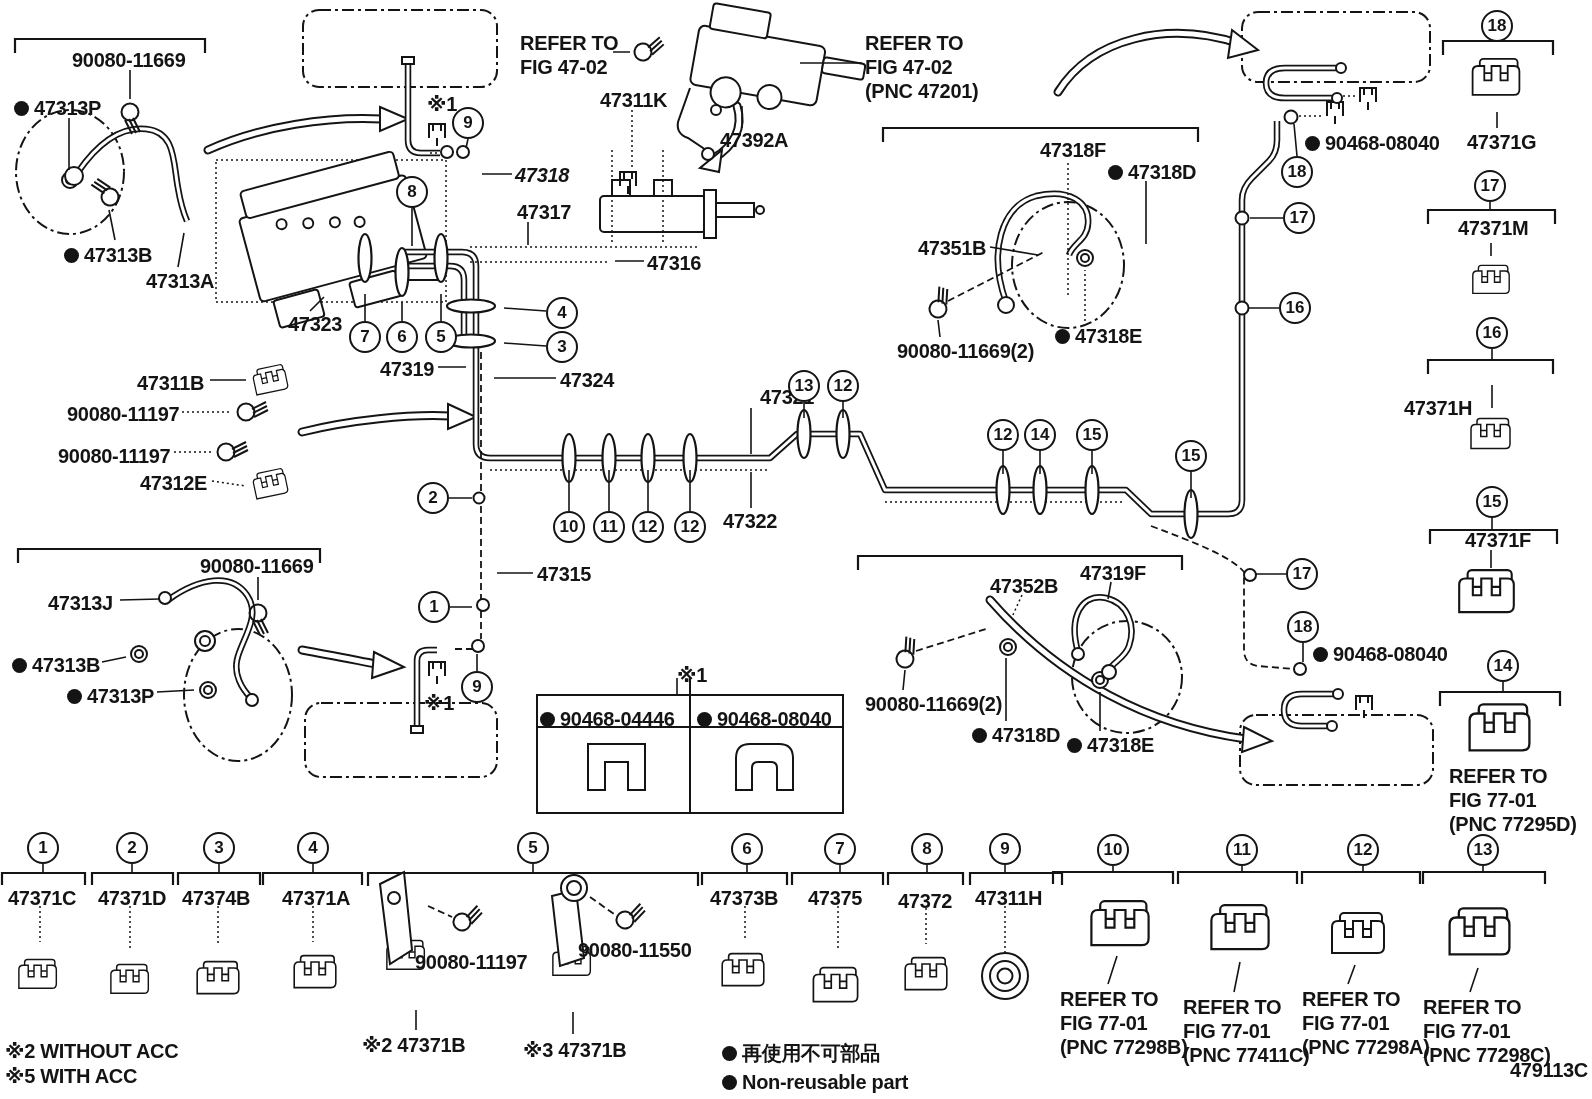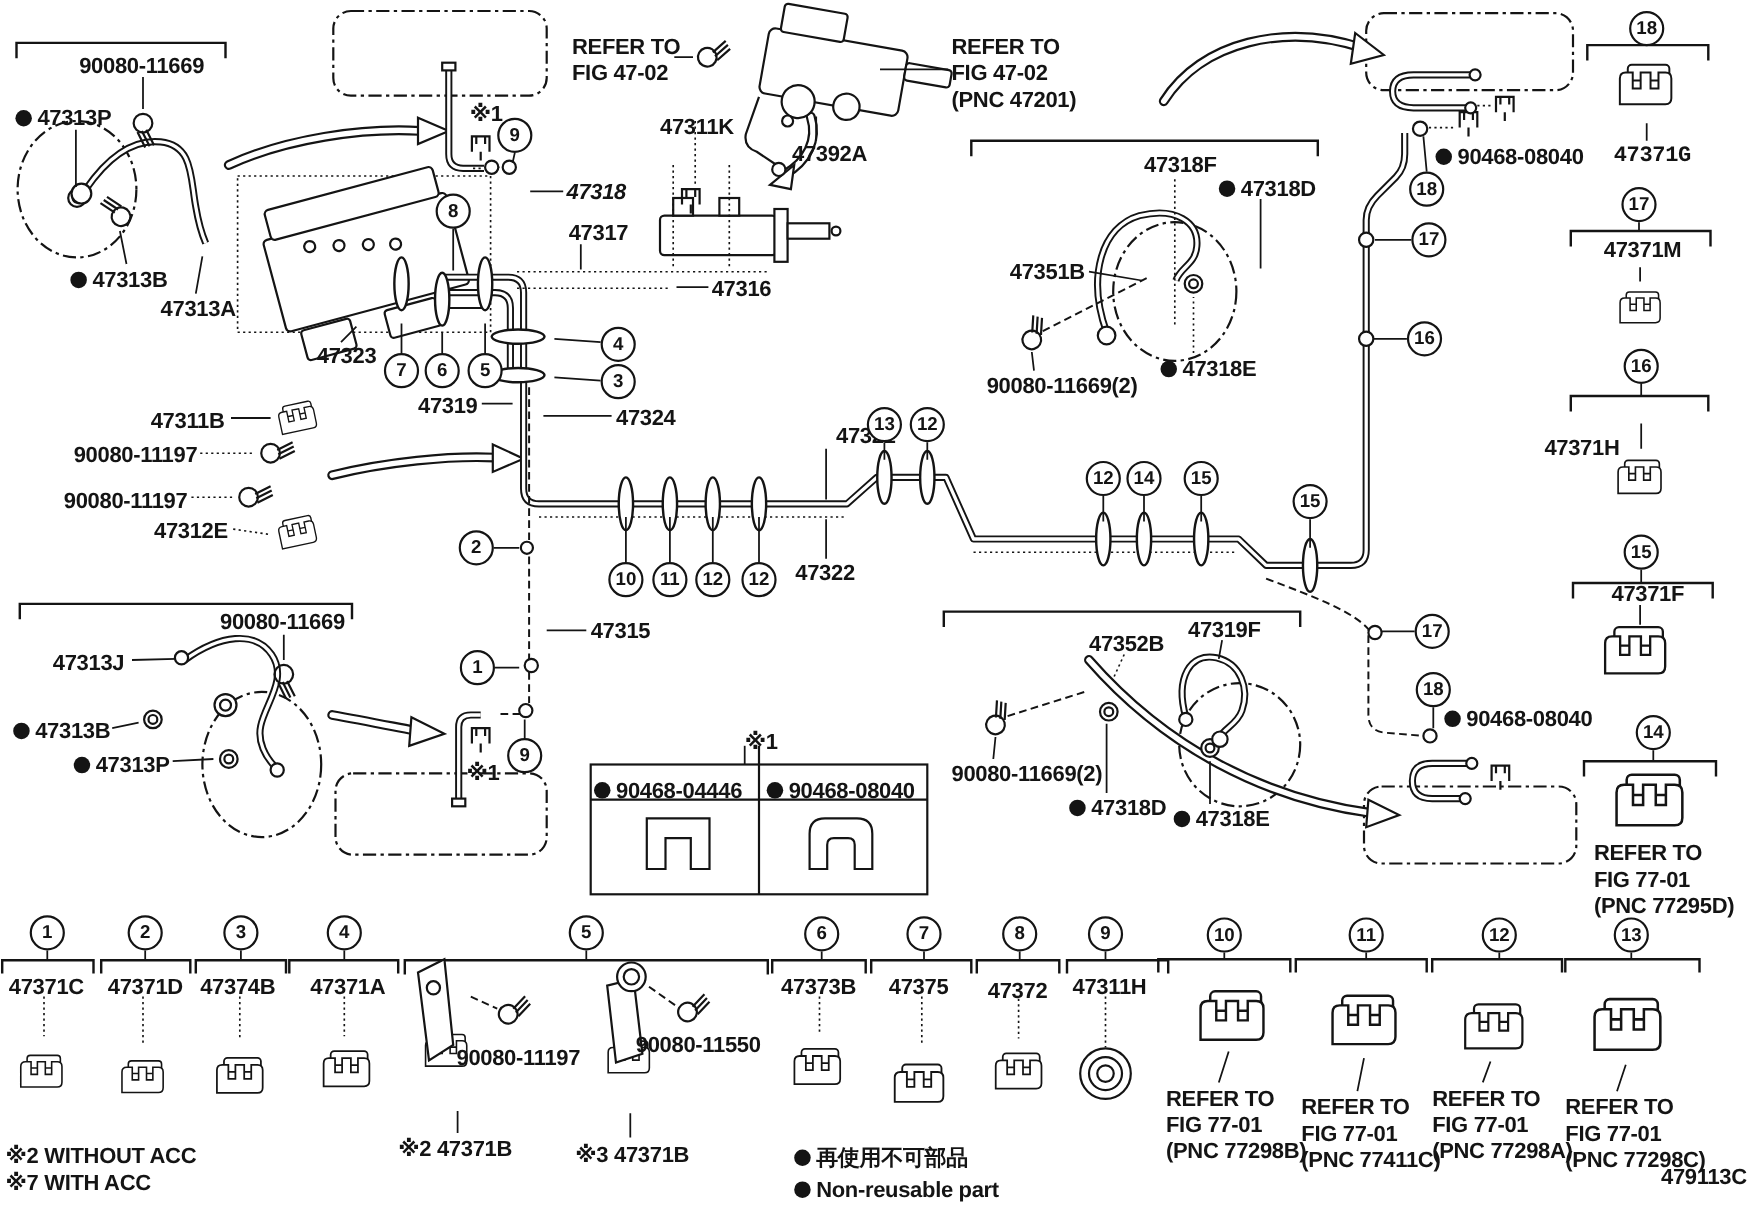--- a/index.html
+++ b/index.html
@@ -320,31 +320,31 @@
     <polygon class="part" points="552,896 576,890 584,958 560,966"></polygon>
     <circle class="jc" cx="574" cy="888" r="13"></circle>
         <circle class="jc" cx="574" cy="888" r="7"></circle>
     <circle class="jc" cx="1005" cy="976" r="23"></circle>
         <circle class="jc" cx="1005" cy="976" r="15"></circle>
         <circle class="jc" cx="1005" cy="976" r="7.5"></circle>
   </g>
 </svg>
 
   <div class="lbl" style="left:5px;top:1039px">※2 WITHOUT ACC</div>
-  <div class="lbl" style="left:5px;top:1064px">※7 WITH ACC</div>
+  <div class="lbl" style="left:5px;top:1064px">※5 WITH ACC</div>
   <div class="lbl" style="left:722px;top:1041px"><span class="dot"></span><span>再使用不可部品</span></div>
   <div class="lbl" style="left:722px;top:1070px"><span class="dot"></span><span>Non-reusable part</span></div>
   <div class="lbl" style="left:1510px;top:1058px">479113C</div>
 <div class="lbl" style="left: 72px; top: 48px;"><span>90080-11669</span></div>
     <div class="lbl" style="left: 14px; top: 96px;"><span class="dot"></span><span>47313P</span></div>
     <div class="lbl" style="left: 64px; top: 243px;"><span class="dot"></span><span>47313B</span></div>
     <div class="lbl" style="left: 146px; top: 269px;"><span>47313A</span></div>
     <div class="lbl" style="left: 520px; top: 31px;"><span>REFER TO
 FIG 47-02</span></div>
-    <div class="lbl" style="left: 600px; top: 88px; margin-top: 16px;"><span>47311K</span></div>
+    <div class="lbl" style="left: 600px; top: 88px;"><span>47311K</span></div>
     <div class="lbl" style="left: 865px; top: 31px;"><span>REFER TO
 FIG 47-02
 (PNC 47201)</span></div>
     <div class="lbl" style="left: 720px; top: 128px;"><span>47392A</span></div>
     <div class="lbl" style="left: 515px; top: 163px; font-style: italic;"><span>47318</span></div>
     <div class="lbl" style="left: 517px; top: 200px;"><span>47317</span></div>
     <div class="lbl" style="left: 647px; top: 251px;"><span>47316</span></div>
     <div class="lbl" style="left: 288px; top: 312px;"><span>47323</span></div>
     <div class="lbl" style="left: 380px; top: 357px;"><span>47319</span></div>
     <div class="lbl" style="left: 560px; top: 368px;"><span>47324</span></div>
@@ -357,21 +357,21 @@
     <div class="lbl" style="left: 537px; top: 562px;"><span>47315</span></div>
     <div class="lbl" style="left: 427px; top: 92px;"><span>※1</span></div>
     <div class="lbl" style="left: 424px; top: 691px;"><span>※1</span></div>
     <div class="lbl" style="left: 677px; top: 663px;"><span>※1</span></div>
     <div class="lbl" style="left: 1040px; top: 138px;"><span>47318F</span></div>
     <div class="lbl" style="left: 1108px; top: 160px;"><span class="dot"></span><span>47318D</span></div>
     <div class="lbl" style="left: 918px; top: 236px;"><span>47351B</span></div>
     <div class="lbl" style="left: 897px; top: 339px;"><span>90080-11669(2)</span></div>
     <div class="lbl" style="left: 1055px; top: 324px;"><span class="dot"></span><span>47318E</span></div>
     <div class="lbl" style="left: 1305px; top: 131px;"><span class="dot"></span><span>90468-08040</span></div>
-    <div class="lbl" style="left: 1467px; top: 130px; font-family: Liberation Mono, monospace;"><span>47371G</span></div>
+    <div class="lbl" style="left: 1467px; top: 130px;"><span>47371G</span></div>
     <div class="lbl" style="left: 1458px; top: 216px;"><span>47371M</span></div>
     <div class="lbl" style="left: 1404px; top: 364px; margin-top: 32px;"><span>47371H</span></div>
     <div class="lbl" style="left: 1465px; top: 528px;"><span>47371F</span></div>
     <div class="lbl" style="left: 1449px; top: 764px;"><span>REFER TO
 FIG 77-01
 (PNC 77295D)</span></div>
     <div class="lbl" style="left: 200px; top: 554px;"><span>90080-11669</span></div>
     <div class="lbl" style="left: 48px; top: 591px;"><span>47313J</span></div>
     <div class="lbl" style="left: 12px; top: 653px;"><span class="dot"></span><span>47313B</span></div>
     <div class="lbl" style="left: 67px; top: 684px;"><span class="dot"></span><span>47313P</span></div>

